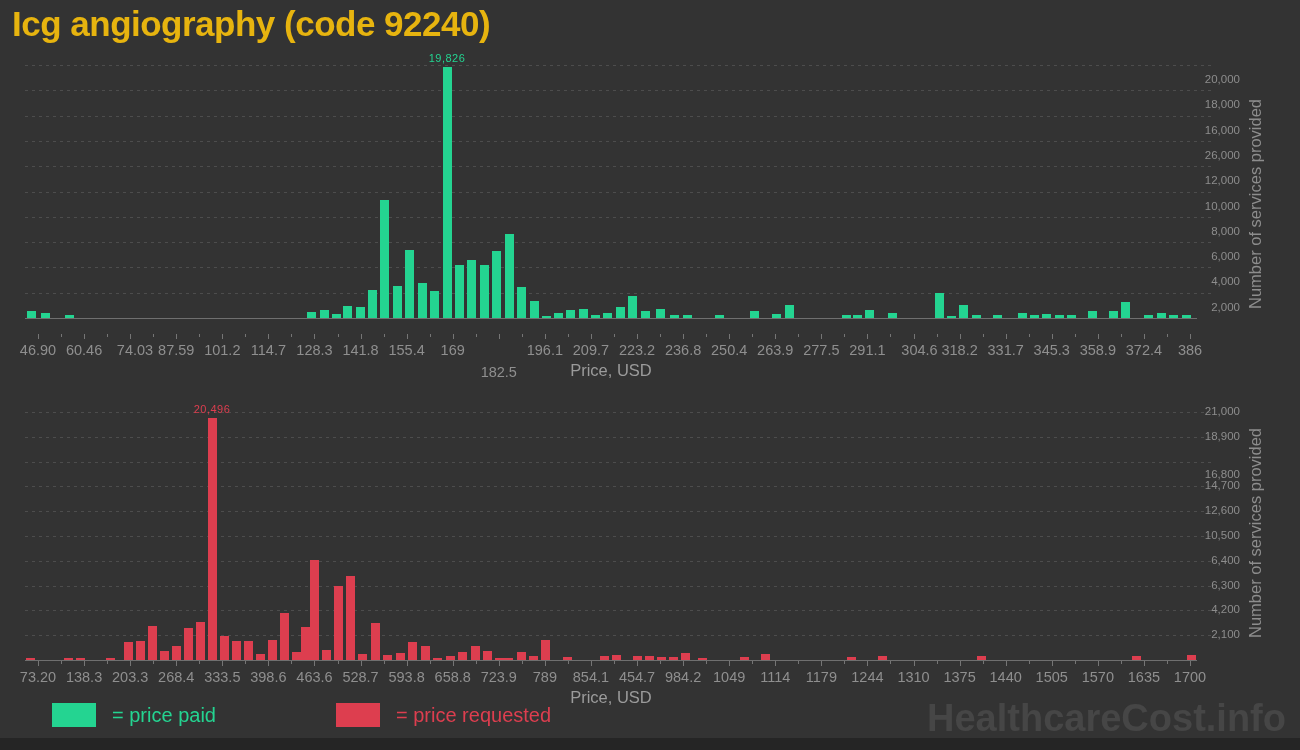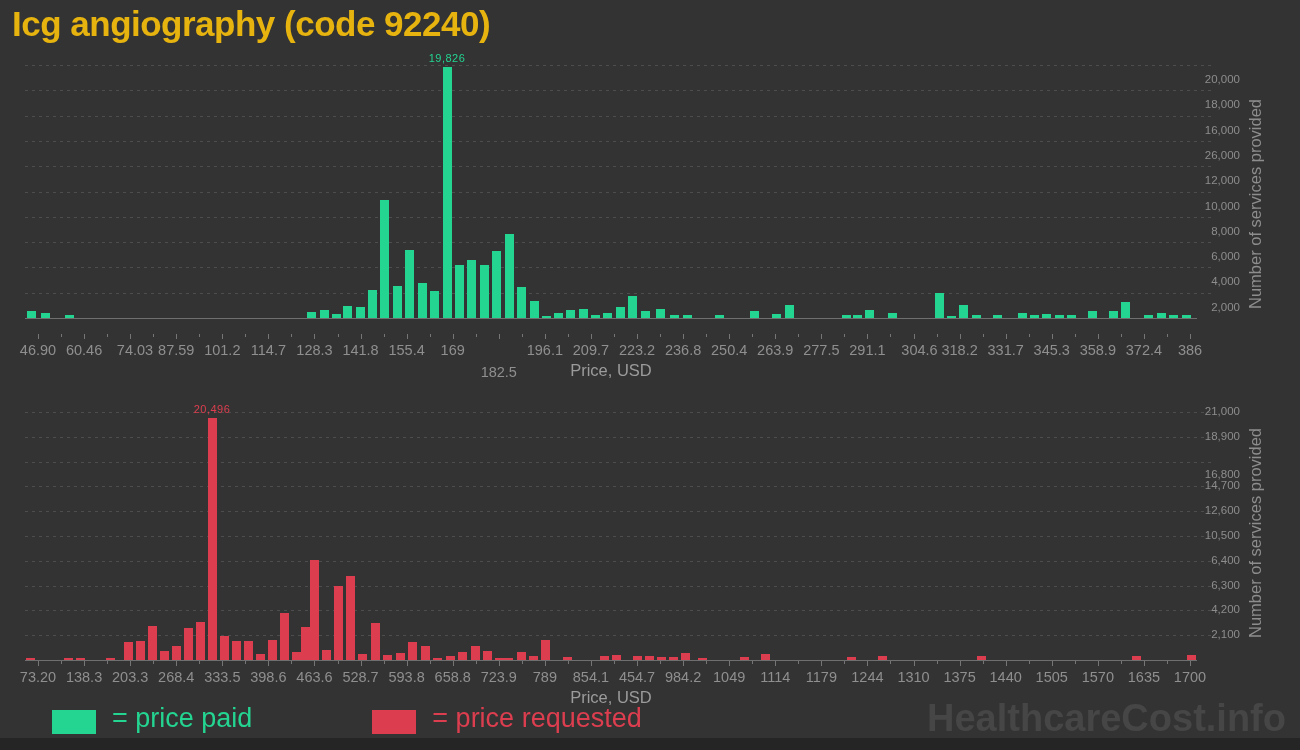--- a/index.html
+++ b/index.html
@@ -15,21 +15,21 @@
   .yaxis{position:absolute;}
   .ytick{position:absolute;left:0;width:40px;text-align:right;font-size:11.5px;color:#8d8d8d;}
   .ylab{position:absolute;width:26px;writing-mode:vertical-rl;transform:rotate(180deg);
         text-align:center;font-size:16.5px;color:#8d8d8d;}
   .xaxis{position:absolute;}
   .tick{position:absolute;top:0;width:1px;background:#757575;}
   .tick.major{height:5px;}
   .tick.minor{height:3px;}
   .xtick{position:absolute;top:8px;width:46px;text-align:center;font-size:14.5px;color:#8f8f8f;}
   .xlabel{position:absolute;top:27px;left:0;width:100%;text-align:center;font-size:16.5px;color:#9b9b9b;}
-  .legend{position:absolute;left:52px;top:703px;display:flex;align-items:flex-end;font-size:27px;}
+  .legend{position:absolute;left:52px;top:703px;display:flex;align-items:flex-end;font-size:20px;}
   .swatch{width:44px;height:24px;margin-right:16px;}
   .legend .gap{width:120px;}
   .watermark{position:absolute;right:14px;top:697px;font-size:38px;font-weight:600;color:#464646;}
   .strip{position:absolute;left:0;top:738px;width:100%;height:12px;background:#252525;}
 </style>
 </head>
 <body>
 
 <div class="page">
   <h1 class="title">Icg angiography (code 92240)</h1>

